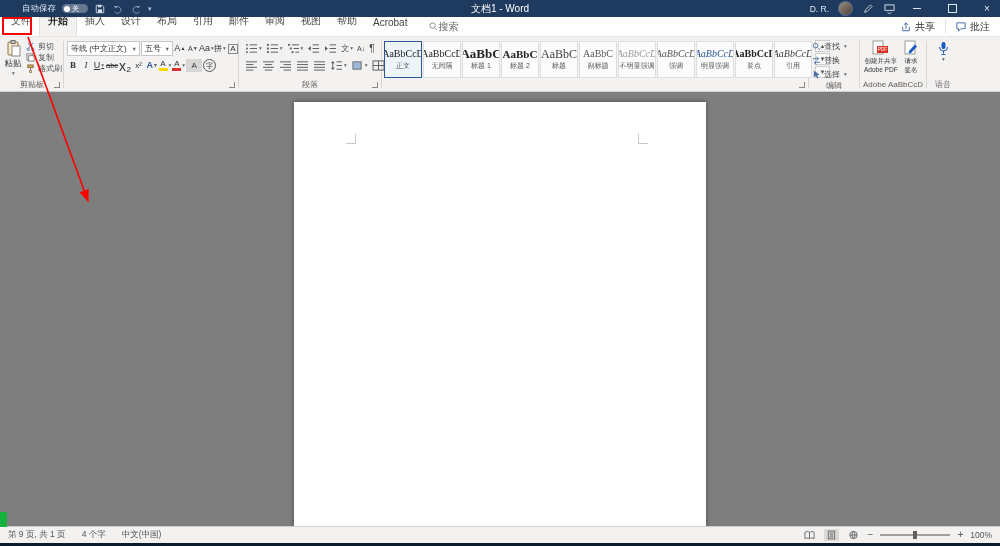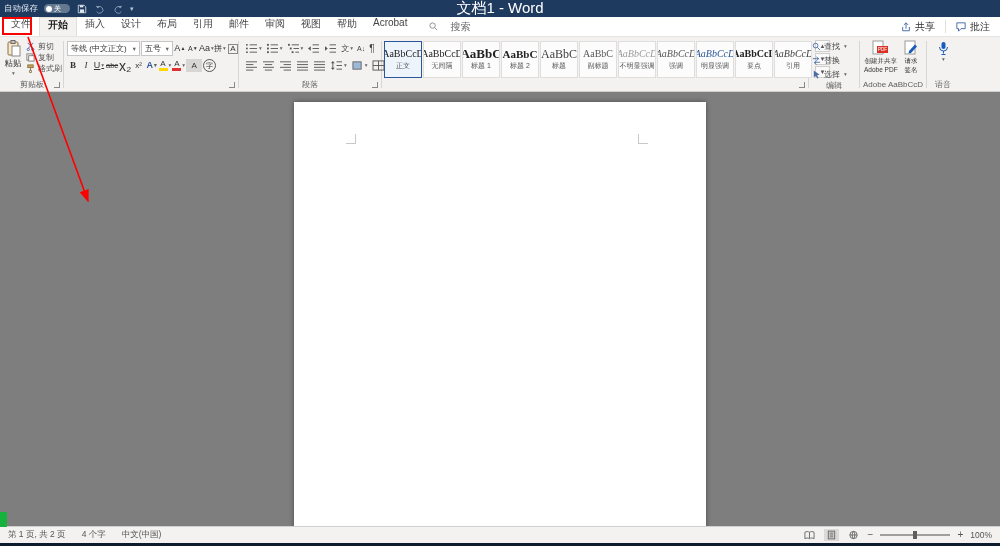--- a/index.html
+++ b/index.html
@@ -1,41 +1,41 @@
 <!DOCTYPE html>
 <html><head>
 <meta charset="utf-8">
 <style>
   html,body{margin:0;padding:0}
   body{width:1000px;height:546px;overflow:hidden;font-family:"Liberation Sans",sans-serif;background:#000}
   #app{position:relative;width:1000px;height:546px;display:flex;flex-direction:column;background:#f3f2f1}
   svg{display:block}
 
   
-  .titlebar{height:17px;background:#1e3a5f;display:flex;align-items:center;color:#fff;font-size:9px;padding-left:4px;flex:0 0 auto;position:relative;z-index:5}
+  .titlebar{height:17px;background:#1e3a5f;display:flex;align-items:center;color:#fff;font-size:9px;padding-left:22px;flex:0 0 auto;position:relative;z-index:5}
   .tb-left{display:flex;align-items:center;gap:6px}
   .autosave-lbl{font-size:8.5px;color:#dfe6f0}
   .pill{width:22px;height:9px;border-radius:5px;background:#64788f;display:flex;align-items:center;padding:0 2px;gap:2px}
   .knob{width:6px;height:6px;border-radius:50%;background:#fff}
   .pill-state{font-size:7px;color:#fff}
   .tb-ic{width:12px;height:12px;display:flex;align-items:center;justify-content:center;color:#b9c6d9}
   .tb-caret{font-size:7px;color:#b9c6d9}
-  .tb-title{position:absolute;left:50%;transform:translateX(-50%);font-size:15px;white-space:nowrap;color:#fff}
+  .tb-title{position:absolute;left:50%;transform:translateX(-50%);font-size:10px;white-space:nowrap;color:#fff}
   .tb-right{margin-left:auto;display:flex;align-items:center;gap:9px;height:100%;padding-right:0}
   .tb-user{font-size:8.5px;color:#dfe6f0}
   .avatar{width:13px;height:13px;border-radius:50%;background:linear-gradient(135deg,#9a8f84,#4e4238);border:1px solid #5d7294}
   .winbtn{width:26px;height:100%;display:flex;align-items:center;justify-content:center;color:#dfe6f0;font-size:10px}
   .maxbox{width:7px;height:7px;border:1px solid #dfe6f0}
   .minline{width:8px;height:1px;background:#dfe6f0}
 
   
   .tabrow{height:19px;background:#fff;display:flex;align-items:stretch;font-size:10px;color:#444;border-bottom:1px solid #e6e4e2;flex:0 0 auto;padding-left:3px;z-index:4}
-  .tab{padding:0 8px;display:flex;align-items:flex-start;white-space:nowrap}
+  .tab{padding:8px 8px;display:flex;align-items:flex-end;white-space:nowrap}
   .tab.active{font-weight:bold;color:#222;background:#f3f2f1;border:1px solid #e1dfdd;border-bottom:none}
-  .search{margin-left:14px;display:flex;align-items:center;gap:12px;color:#666}
+  .search{margin-left:14px;display:flex;align-items:center;gap:0;color:#666}
   .tr-right{margin-left:auto;display:flex;align-items:stretch}
   .tr-btn{display:flex;align-items:center;gap:4px;padding:0 10px;color:#333}
   .vline{width:1px;background:#e1dfdd;margin:3px 0}
 
   
   .ribbon{height:53px;display:flex;background:#f3f2f1;padding:1px 2px 0 2px;border-bottom:1px solid #d2d0ce;flex:0 0 auto;align-items:stretch}
   .group{display:flex;flex-direction:column;position:relative}
   .gbody{flex:1;display:flex;align-items:flex-start}
   .glabel{height:13px;display:flex;align-items:center;justify-content:center;font-size:8px;color:#605e5c}
   .dlg{position:absolute;right:2px;bottom:3px;width:5px;height:5px;border-right:1px solid #8a8886;border-bottom:1px solid #8a8886}
@@ -158,20 +158,42 @@
       </span>
       <span class="tb-ic">
         <svg width="10" height="10" viewBox="0 0 12 12">
             <path d="M9 4 a4 4 0 1 0 1 5" fill="none" stroke="#8fa2bd"></path>
             <path d="M11 2 L9 5 L6 3 z" fill="#8fa2bd"></path>
           </svg>
       </span>
       <span class="tb-caret">▾</span>
     </div>
     <span class="tb-title">文档1 - Word</span>
+    <div class="tb-right">
+      <span class="tb-user">D. R.</span>
+      <span class="avatar"></span>
+      <span class="tb-ic">
+        <svg width="10" height="10" viewBox="0 0 12 12">
+            <path d="M2 10 L3 7 L9 1 L11 3 L5 9 z" fill="none" stroke="#dfe6f0"></path>
+          </svg>
+      </span>
+      <span class="tb-ic">
+        <svg width="11" height="10" viewBox="0 0 12 11">
+            <rect x="1" y="1" width="10" height="6" fill="none" stroke="#dfe6f0"></rect>
+            <path d="M4 9 L6 11 L8 9" fill="none" stroke="#dfe6f0"></path>
+          </svg>
+      </span>
+      <span class="winbtn">
+          <span class="minline"></span>
+        </span>
+      <span class="winbtn">
+          <span class="maxbox"></span>
+        </span>
+      <span class="winbtn">×</span>
+    </div>
   </div>
 
   <div class="tabrow">
     <div class="tab">
         <span>文件</span>
       </div>
     <div class="tab active">
         <span>开始</span>
       </div>
     <div class="tab">
@@ -668,21 +690,21 @@
   <div class="docarea">
     <div class="page">
       <span class="crop tl"></span>
       <span class="crop tr"></span>
     </div>
   </div>
 
   <div class="greenbox"></div>
 
   <div class="statusbar">
-    <span>第 1 页, 共 2 页</span>
+    <span>第 9 页, 共 1 页</span>
     <span>4 个字</span>
     <span>中文(中国)</span>
     <div class="sb-right">
       <span class="viewbtn">
         <svg class="si" viewBox="0 0 12 10">
             <path d="M1 2 C2.5 1 4.5 1 6 2 C7.5 1 9.5 1 11 2 V9 C9.5 8 7.5 8 6 9 C4.5 8 2.5 8 1 9 z"></path>
             <path d="M6 2 V9"></path>
           </svg>
       </span>
       <span class="viewbtn active">

